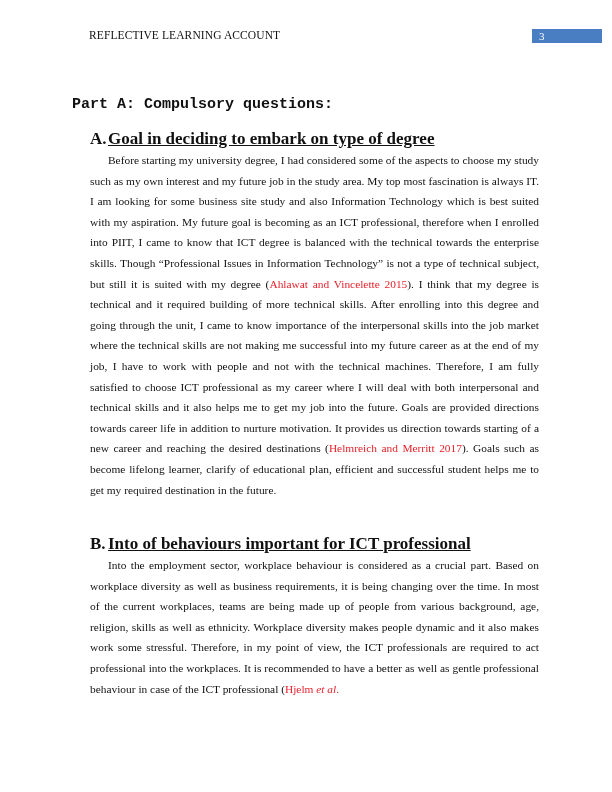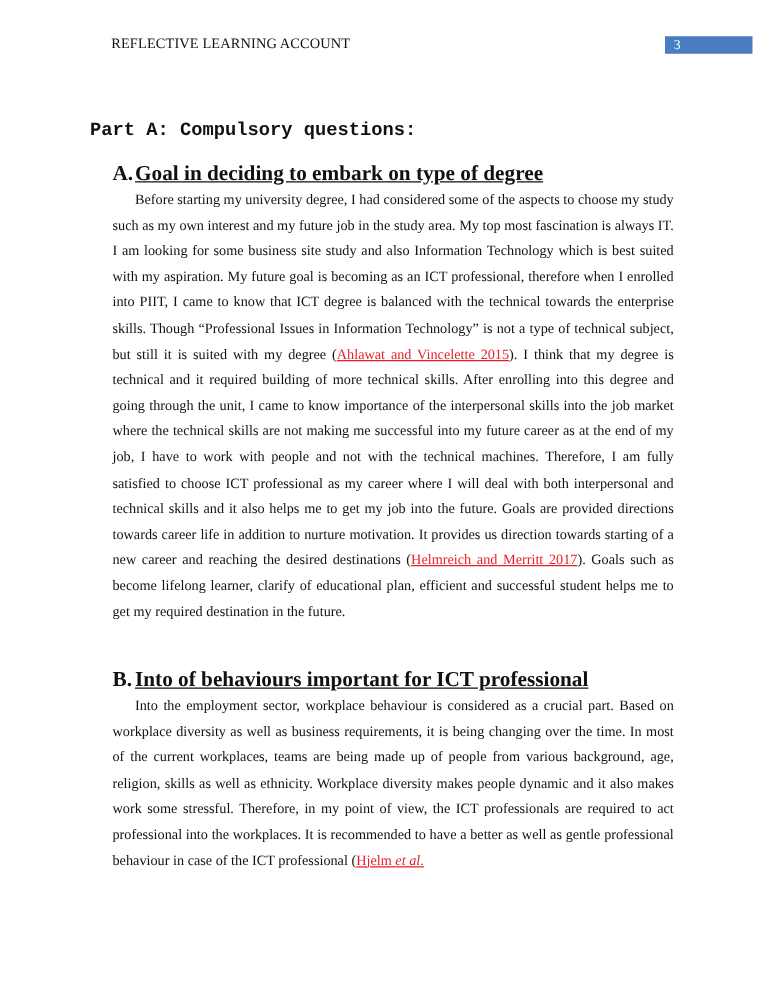--- a/index.html
+++ b/index.html
@@ -6,21 +6,21 @@
   body { width: 612px; height: 792px; position: relative; overflow: hidden;
          font-family: "Liberation Serif", serif; color: #111; }
   .header-title { position: absolute; left: 89px; top: 29px; font-size: 11.5px; letter-spacing: 0.1px; font-family: Liberation Serif, serif; }
   .page-num-box { position: absolute; left: 532px; top: 29px; width: 70px; height: 14px; background: #4a7ec3; }
   .page-num { position: absolute; left: 7px; top: 0px; font-size: 11px; color: #ffffff; line-height: 14px; }
   .part-title { position: absolute; left: 72px; top: 96px; font-size: 15px; font-weight: bold; font-family: Liberation Mono, monospace; }
   .section { position: absolute; left: 90px; width: 449px; }
   .sec-heading { font-size: 17px; font-weight: bold; line-height: 18px; white-space: nowrap; text-decoration: underline; }
   .sec-heading .letter { display: inline-block; width: 18px; }
   .para { font-size: 11.4px; line-height: 20.6px; text-align: justify; text-indent: 18px; margin: 2px 0 0 0; }
-  .cite { color: #e8202a; text-decoration: underline; }
+  .cite { color: #e8202a; }
   .cite i { font-style: italic; }
   #secA { top: 130px; }
   #secB { top: 535px; }
 </style>
 </head>
 <body>
 
 <div>
   <div class="header-title">REFLECTIVE LEARNING ACCOUNT</div>
   <div class="page-num-box" style="background: rgb(74, 126, 195);">

